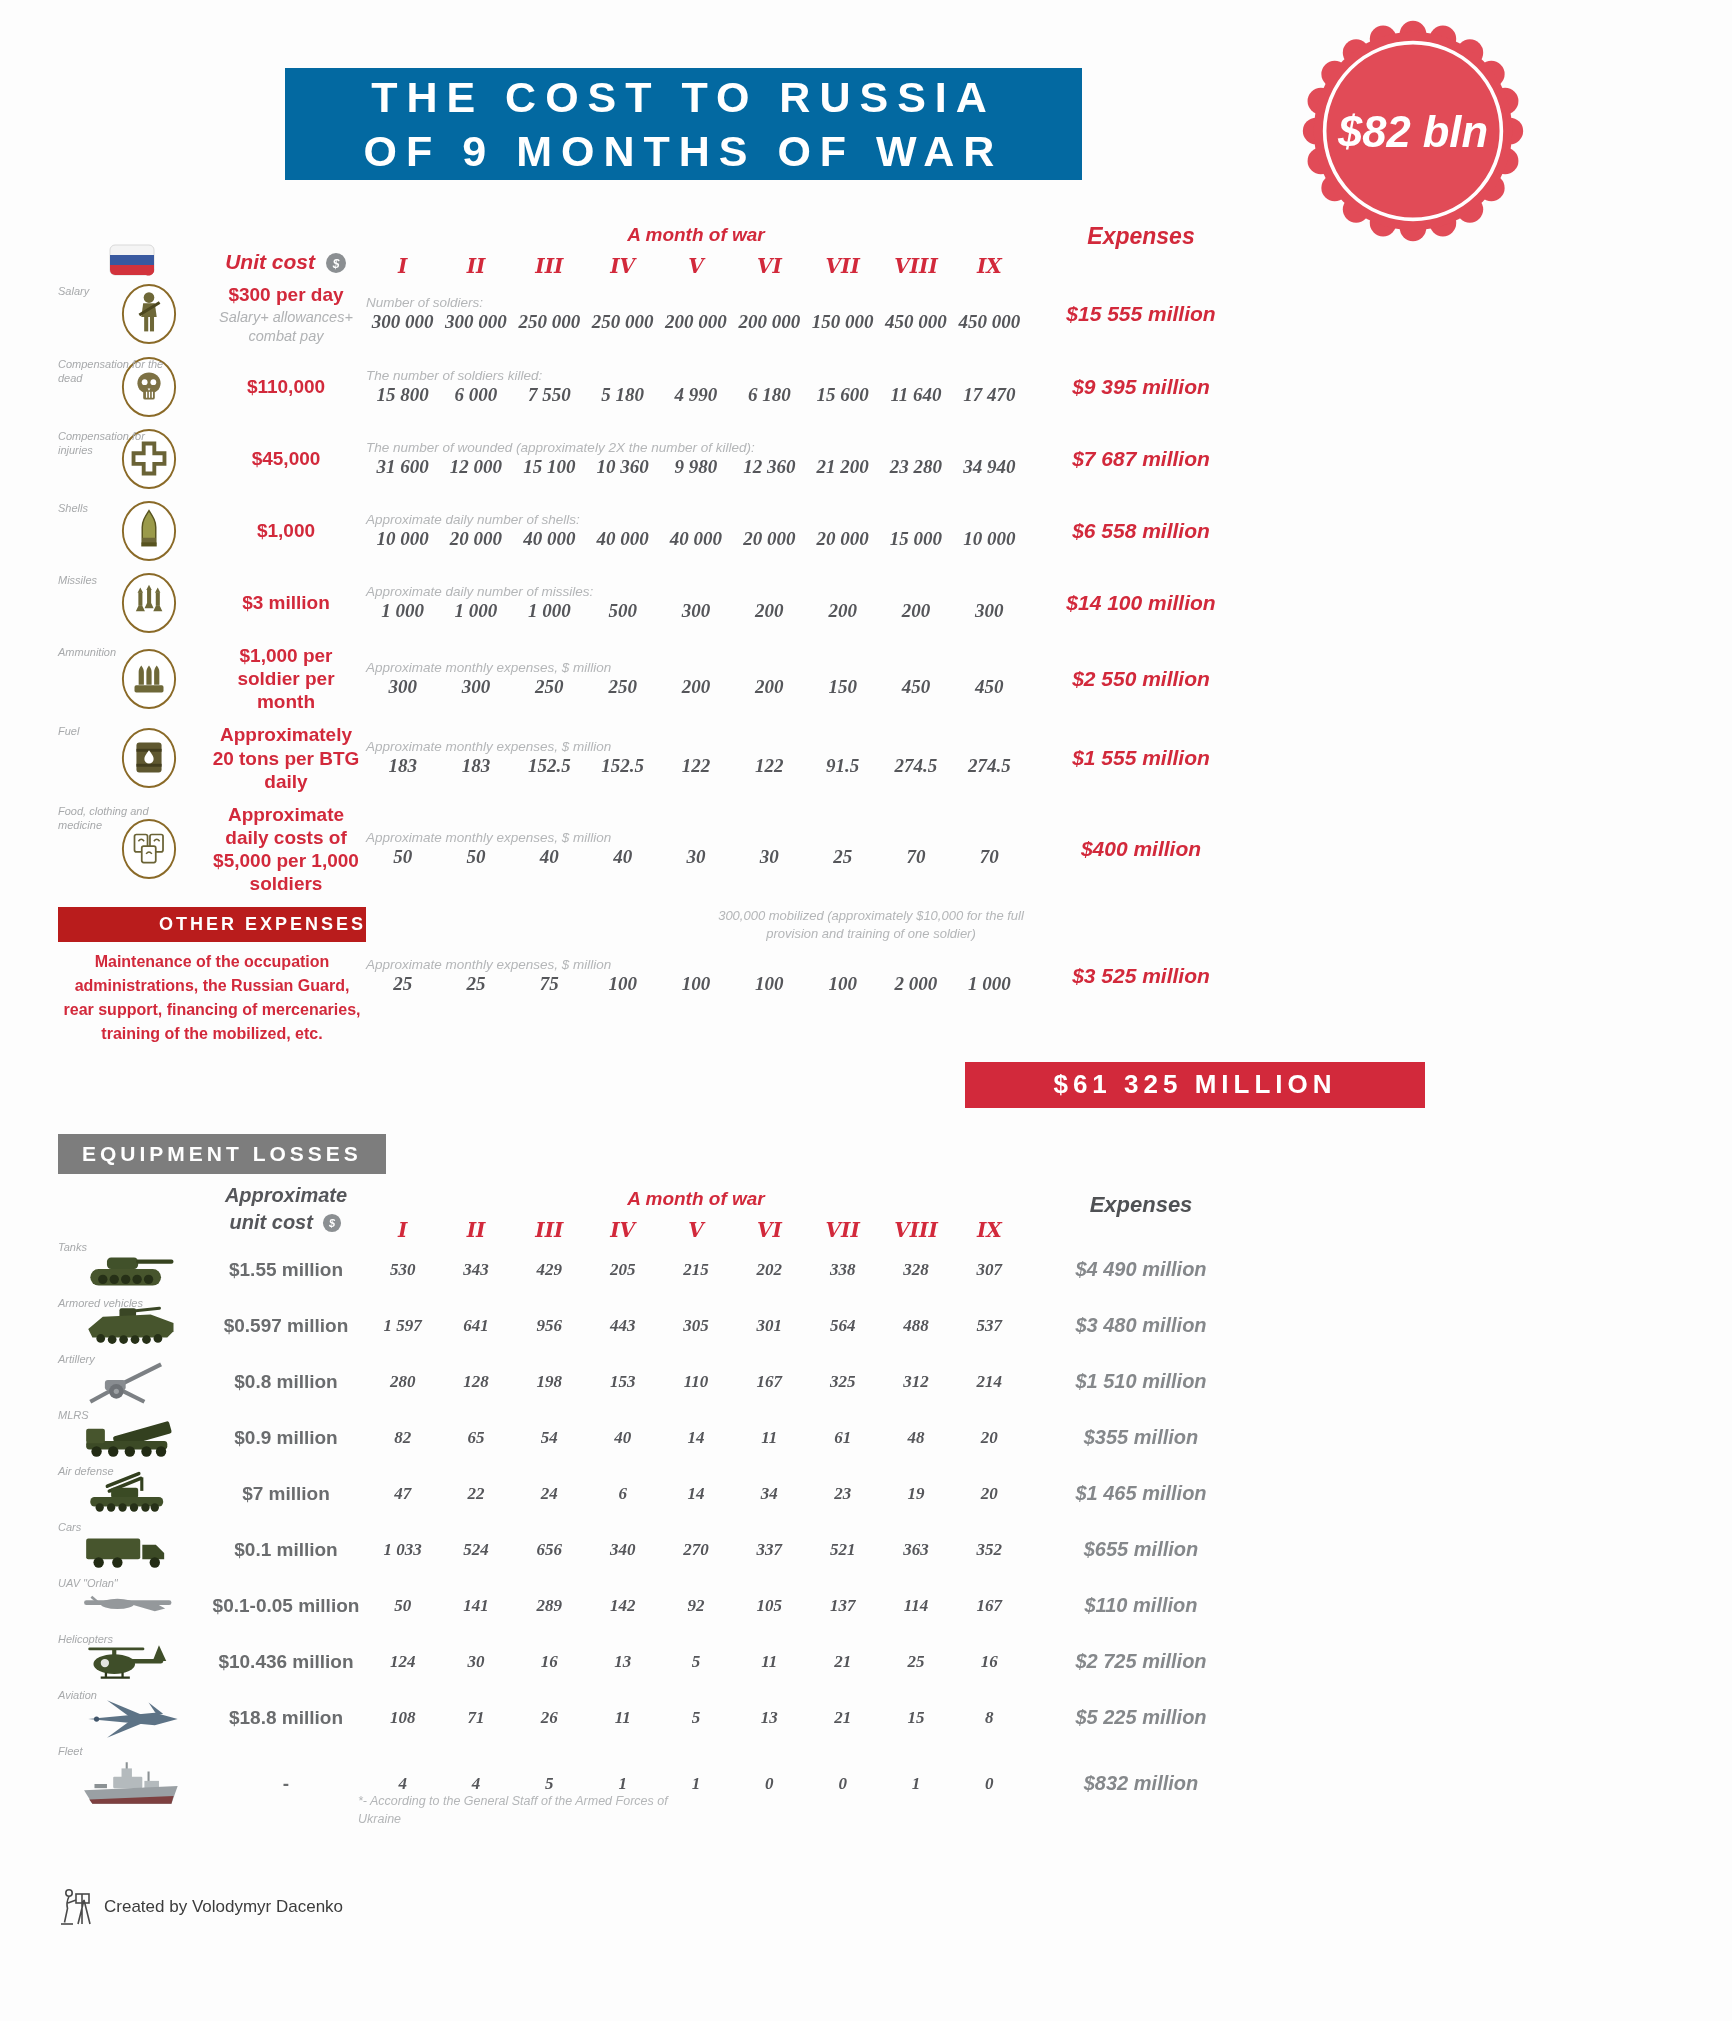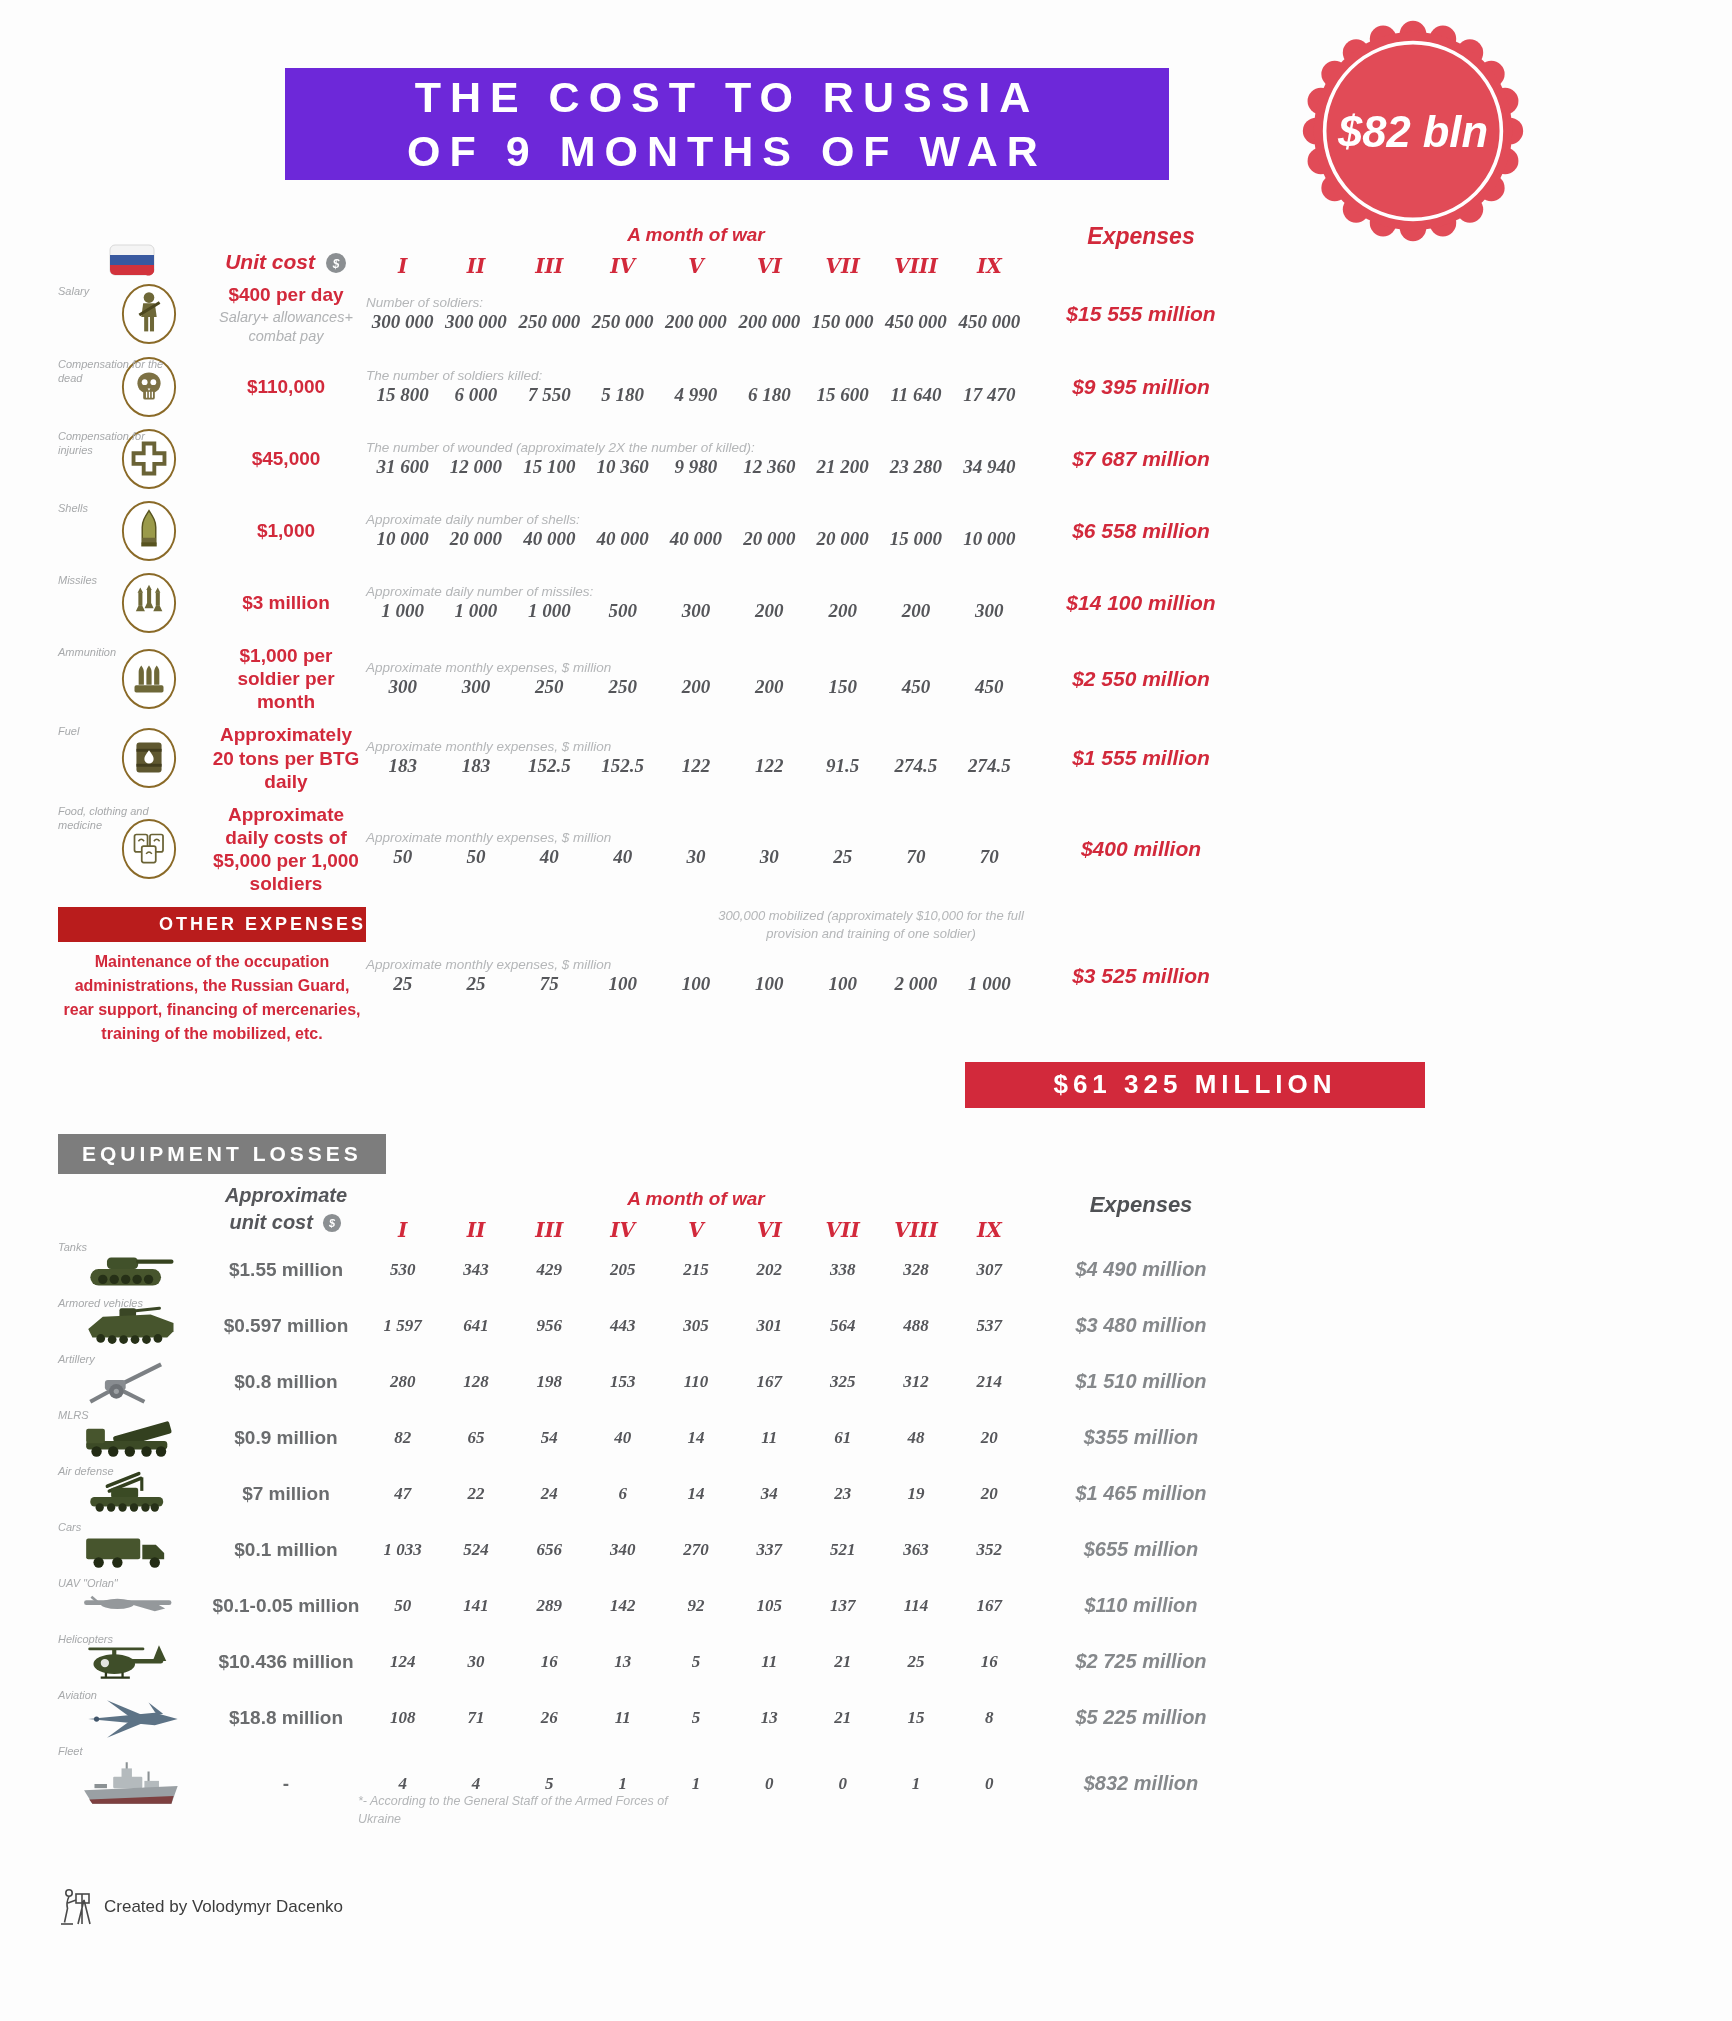--- a/index.html
+++ b/index.html
@@ -2,22 +2,22 @@
 <html><head>
 <meta charset="utf-8">
 <style>
   * { box-sizing: border-box; }
   html,body { margin:0; padding:0; }
   body {
     width:1732px; height:2021px; position:relative; overflow:hidden;
     background:#fdfdfd; font-family:"Liberation Sans", sans-serif; color:#55565a;
   }
   
-  .title-block{ position:absolute; left:285px; top:68px; width:884px; height:112px;
-    background:#6d28d9; color:#fff; display:flex; flex-direction:column; justify-content:center; text-align:center;}
+  .title-block{ position:absolute; left:285px; top:68px; width:797px; height:112px;
+    background:#0369a1; color:#fff; display:flex; flex-direction:column; justify-content:center; text-align:center;}
   .title-line{ font-size:43px; font-weight:700; letter-spacing:9px; line-height:54px; }
   .badge{ position:absolute; left:1298px; top:16px; width:230px; height:230px; }
   
   #content{ position:absolute; top:213px; left:0; width:100%; padding-left:58px; }
   .section-banner{ display:inline-block; color:#fff; font-weight:700; font-size:21px;
     letter-spacing:4px; padding:8px 24px; }
   .red-bg{ background:#d2293b; } .gray-bg{ background:#7d7d7d; }
   .trow{ display:grid; grid-template-columns:148px 160px 660px 230px; align-items:center; position:relative; }
   
   .thead1{ margin-top:10px; align-items:end; }
@@ -158,21 +158,21 @@
         <g fill="#6e6838">
           <circle cx="30" cy="15" r="5.5"></circle>
           <path d="M24 21 h12 l2 14 h-16 z"></path>
           <rect x="25" y="35" width="4.2" height="15"></rect>
           <rect x="31" y="35" width="4.2" height="15"></rect>
         </g>
         <path d="M20 33 L41 20" stroke="#4c471f" stroke-width="3"></path>
       </svg>
     </div>
     <div class="runit">
-      <div class="ucost">$400 per day</div>
+      <div class="ucost">$300 per day</div>
       <div class="usub">Salary+ allowances+ combat pay</div>
     </div>
     <div class="rvalues">
       <div class="vnote">Number of soldiers:</div>
       <div class="vgrid">
           <span>300 000</span>
           <span>300 000</span>
           <span>250 000</span>
           <span>250 000</span>
           <span>200 000</span>

